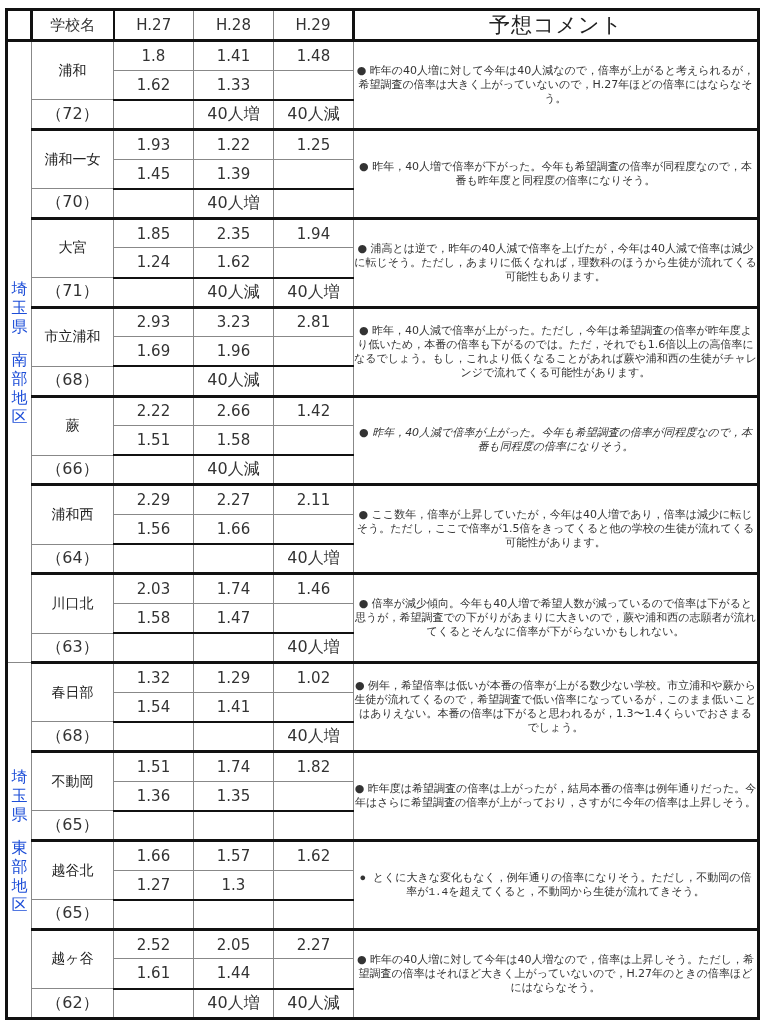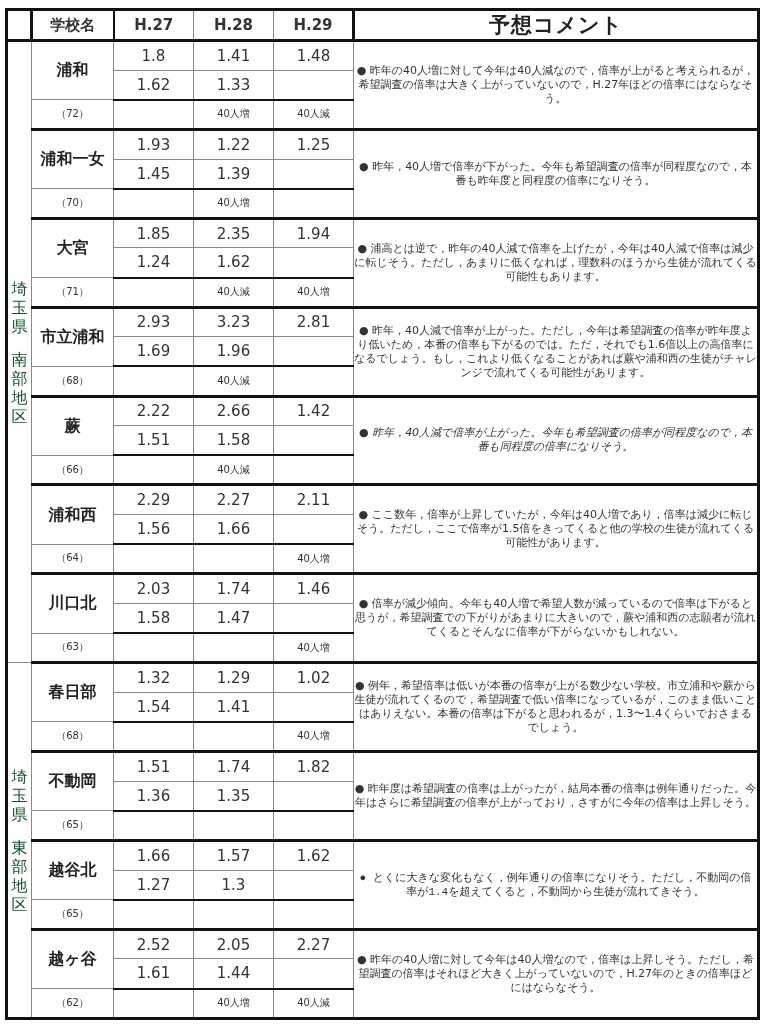--- a/index.html
+++ b/index.html
@@ -14,36 +14,36 @@
   table.grid td, table.grid th {
     padding: 0; margin: 0; overflow: hidden;
     border: 1px solid #888;
     text-align: center; vertical-align: middle;
   }
   col.c-region { width: 25px; }
   col.c-name { width: 82px; }
   col.c-y { width: 80px; }
   col.c-comment { width: auto; }
 
-  tr.head th { height: 28px; font-weight: bold; font-size: 15px; color: #333;
+  tr.head th { height: 28px; font-weight: normal; font-size: 15px; color: #333;
                border-bottom: 3px solid #111; }
   tr.head th.h-comment { font-size: 21px; color: #222; letter-spacing: 1px;
                          border-left: 3px solid #111; }
   tr.head th.h-region { border-right: 3px solid #111; }
   tr.head th.h-name { border-right: 2px solid #111; }
 
   td.region { border-right: 3px solid #111; border-bottom: 3px solid #111;
-              font-size: 16px; line-height: 19px; color: #14532d; }
+              font-size: 16px; line-height: 19px; color: #1d4ed8; }
   td.region .vt { display: inline-block; width: 18px; word-break: break-all; }
   td.region .gap { display: block; height: 14px; }
 
-  td.name { border-right: 2px solid #111; font-size: 16px; font-weight: bold; color: #222; }
+  td.name { border-right: 2px solid #111; font-size: 14px; font-weight: normal; color: #222; }
   td.cap { border-right: 2px solid #111; font-size: 16px; color: #333; }
   tr.sub1 td.val, tr.sub2 td.val { font-size: 15px; color: #333; }
-  tr.sub3 td { border-top: 2px solid #111; font-size: 10px; color: #333; }
+  tr.sub3 td { border-top: 2px solid #111; font-size: 16px; color: #333; }
   tr.sub3 td.cap { border-top: none; }
   tr.blk-end td { border-bottom: 3px solid #111; }
   td.comment { border-left: 3px solid #111; border-bottom: 3px solid #111;
                text-align: left; vertical-align: middle;
                font-size: 11px; line-height: 14px; color: #333;
                padding: 0 2px 0 4px; }
   .row-h { height: 29px; }
 </style>
 </head>
 <body>

